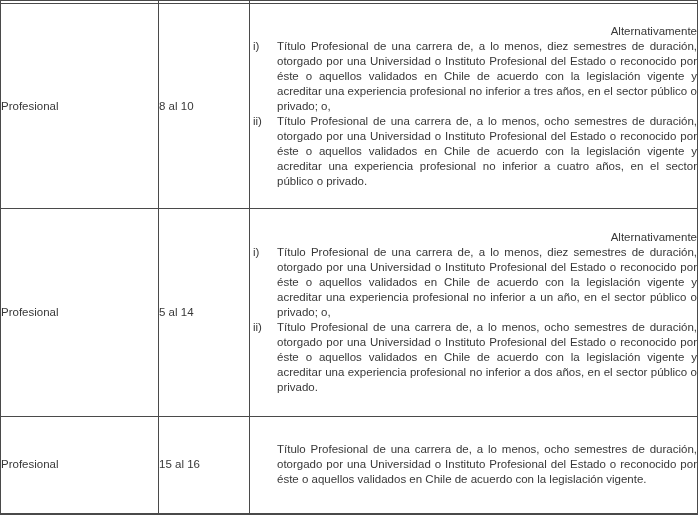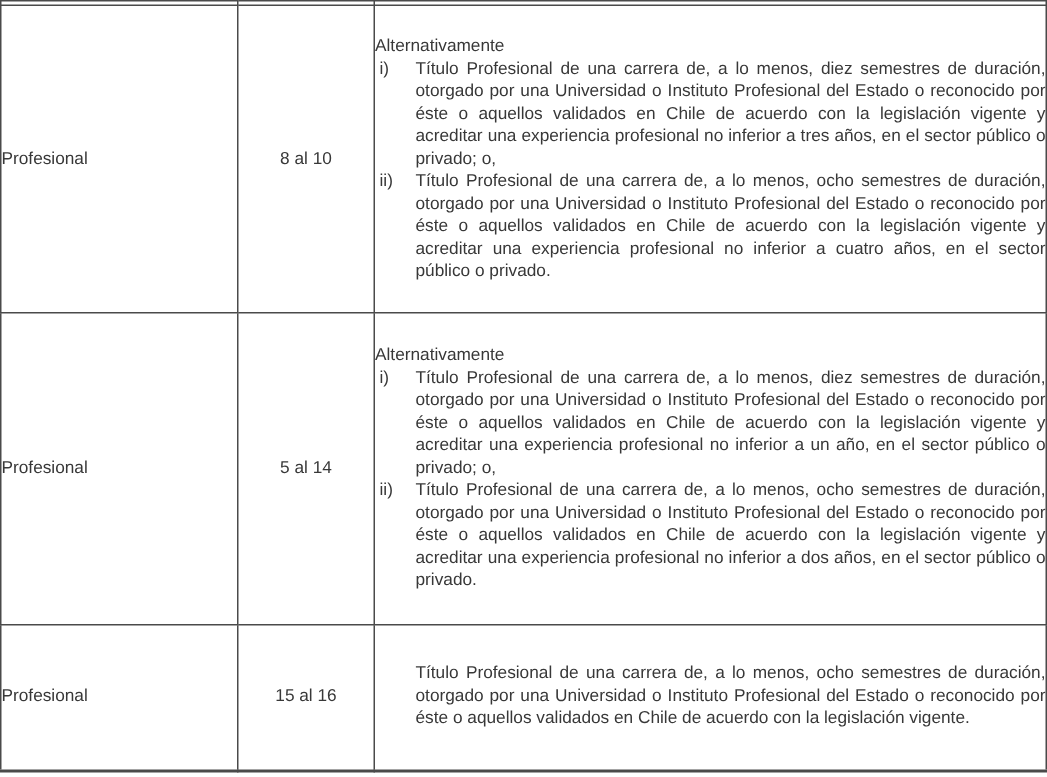--- a/index.html
+++ b/index.html
@@ -35,32 +35,32 @@
   tr.sliver-row td {
     height: 3px;
     border-bottom: 1px solid #4a4a4a;
   }
   td.cell-position {
     padding-left: 9px;
     vertical-align: middle;
     margin-left: 44px;
   }
   td.cell-grades {
-    text-align: center;
+    text-align: left;
     vertical-align: middle;
   }
   td.cell-req {
     vertical-align: top;
     padding: 4px 10px 4px 4px;
   }
   td.cell-req.middle {
     vertical-align: middle;
   }
   .intro {
-    text-align: left;
+    text-align: right;
   }
   .req-item {
     position: relative;
     padding-left: 27px;
     text-align: justify;
     text-justify: inter-word;
   }
   .req-item .num {
     position: absolute;
     left: 3px;

